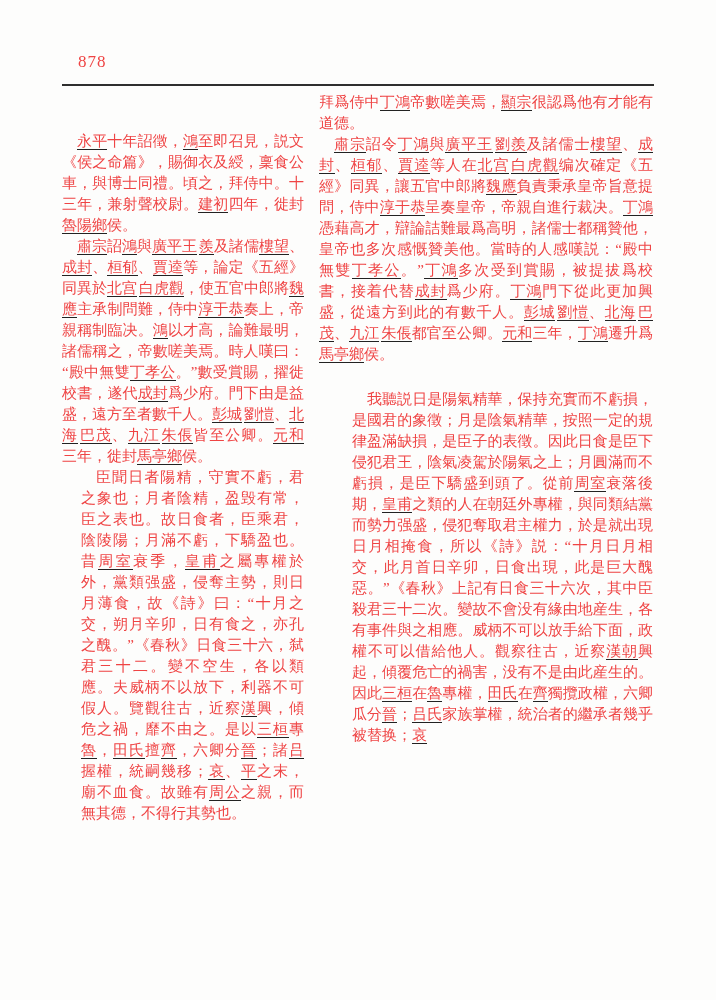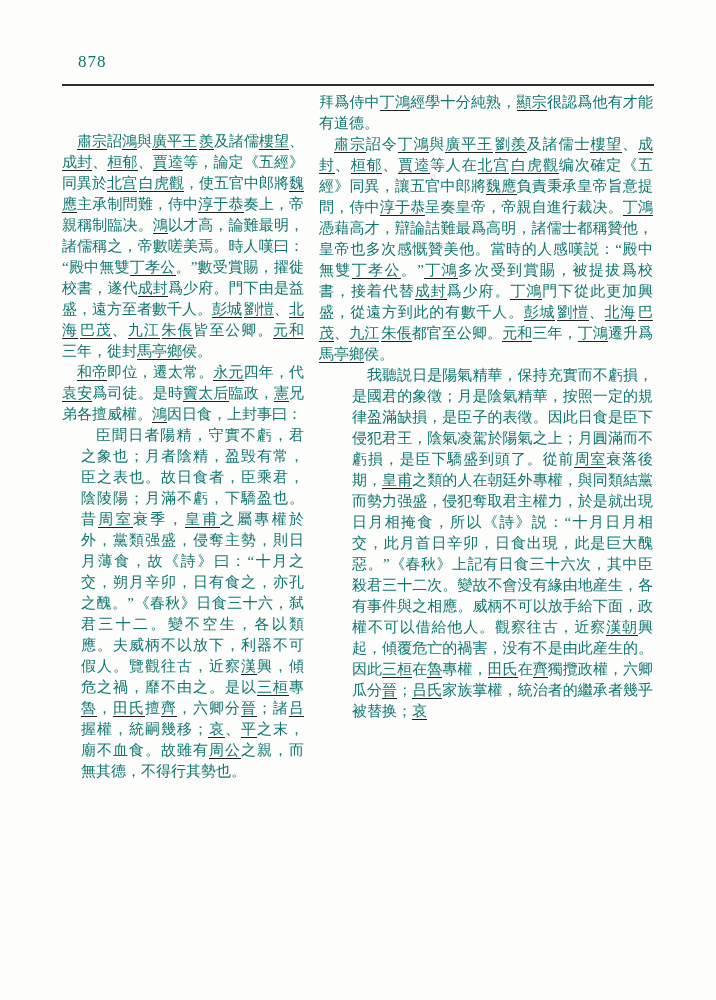--- a/index.html
+++ b/index.html
@@ -1,43 +1,43 @@
 <!DOCTYPE html>
 <html lang="zh-Hant"><head>
 <meta charset="utf-8">
 <style>
   html,body{margin:0;padding:0;background:#ffffff;}
   .page{
     position:relative;width:716px;height:1000px;background:#fdfdfc;
-    font-family:"Liberation Serif","DejaVu Serif",serif;color:#0f766e;
+    font-family:"Liberation Serif","DejaVu Serif",serif;color:#ef4444;
     overflow:hidden;
   }
   .runhead-num{position:absolute;left:78px;top:52px;font-size:17px;letter-spacing:1px;}
   .runhead-title{position:absolute;left:258px;top:57px;font-size:14px;letter-spacing:1.5px;}
   .head-rule{position:absolute;left:62px;top:84px;width:592px;height:2px;background:#2e2e2e;}
   .col{position:absolute;text-align:justify;font-size:15px;line-height:21px;}
   .col-classical{left:62px;top:131px;width:242px;}
   .col-translation{left:319px;top:92px;width:334px;}
   p.para{margin:0;padding:0;}
   p.indent{text-indent:1em;}
   p.noindent{text-indent:0;}
   p.quote{margin-left:19px;text-indent:1em;}
-  .col-translation p.quote{margin-left:33px;}
+  .col-translation p.quote{margin-left:33px;margin-top:24px;}
   .pn{border-bottom:1px solid #222;}
   .pn + .pn{margin-left:2px;}
 </style>
 </head>
 <body>
 
 <div class="page">
   <div class="runhead-num">878</div>
   <div class="head-rule"></div>
   <div class="col col-classical">
+      <p class="para indent"><span class="pn">永平</span><span>十年詔徵，</span><span class="pn">鴻</span><span>至即召見，説文《侯之命篇》，賜御衣及綬，稟食公車，與博士同禮。頃之，拜侍中。十三年，兼射聲校尉。</span><span class="pn">建初</span><span>四年，徙封</span><span class="pn">魯陽鄉</span><span>侯。</span></p>
       <p class="para indent"><span class="pn">肅宗</span><span>詔</span><span class="pn">鴻</span><span>與</span><span class="pn">廣平王</span><span class="pn">羨</span><span>及諸儒</span><span class="pn">樓望</span><span>、</span><span class="pn">成封</span><span>、</span><span class="pn">桓郁</span><span>、</span><span class="pn">賈逵</span><span>等，論定《五經》同異於</span><span class="pn">北宫</span><span class="pn">白虎觀</span><span>，使五官中郎將</span><span class="pn">魏應</span><span>主承制問難，侍中</span><span class="pn">淳于恭</span><span>奏上，帝親稱制臨决。</span><span class="pn">鴻</span><span>以才高，論難最明，諸儒稱之，帝數嗟美焉。時人嘆曰：“殿中無雙</span><span class="pn">丁孝公</span><span>。”數受賞賜，擢徙校書，遂代</span><span class="pn">成封</span><span>爲少府。門下由是益盛，遠方至者數千人。</span><span class="pn">彭城</span><span class="pn">劉愷</span><span>、</span><span class="pn">北海</span><span class="pn">巴茂</span><span>、</span><span class="pn">九江</span><span class="pn">朱倀</span><span>皆至公卿。</span><span class="pn">元和</span><span>三年，徙封</span><span class="pn">馬亭鄉</span><span>侯。</span></p>
-      <p class="para indent"><span class="pn">和帝</span><span>即位，遷太常。</span><span class="pn">永元</span><span>四年，代</span><span class="pn">袁安</span><span>爲司徒。是時</span><span class="pn">竇太后</span><span>臨政，</span><span class="pn">憲</span><span>兄弟各擅威權。</span><span class="pn">鴻</span><span>因日食，上封事曰：</span></p>
       <p class="para quote"><span>臣聞日者陽精，守實不虧，君之象也；月者陰精，盈毁有常，臣之表也。故日食者，臣乘君，陰陵陽；月滿不虧，下驕盈也。昔</span><span class="pn">周室</span><span>衰季，</span><span class="pn">皇甫</span><span>之屬專權於外，黨類强盛，侵奪主勢，則日月薄食，故《詩》曰：“十月之交，朔月辛卯，日有食之，亦孔之醜。”《春秋》日食三十六，弑君三十二。變不空生，各以類應。夫威柄不以放下，利器不可假人。覽觀往古，近察</span><span class="pn">漢</span><span>興，傾危之禍，靡不由之。是以</span><span class="pn">三桓</span><span>專</span><span class="pn">魯</span><span>，</span><span class="pn">田氏</span><span>擅</span><span class="pn">齊</span><span>，六卿分</span><span class="pn">晉</span><span>；諸</span><span class="pn">吕</span><span>握權，統嗣幾移；</span><span class="pn">哀</span><span>、</span><span class="pn">平</span><span>之末，廟不血食。故雖有</span><span class="pn">周公</span><span>之親，而無其德，不得行其勢也。</span></p>
     </div>
   <div class="col col-translation">
-      <p class="para noindent"><span>拜爲侍中</span><span class="pn">丁鴻</span><span>經學十分純熟，</span><span class="pn">顯宗</span><span>很認爲他有才能有道德。</span></p>
+      <p class="para noindent"><span>拜爲侍中</span><span class="pn">丁鴻</span><span>帝數嗟美焉，</span><span class="pn">顯宗</span><span>很認爲他有才能有道德。</span></p>
       <p class="para indent"><span class="pn">肅宗</span><span>詔令</span><span class="pn">丁鴻</span><span>與</span><span class="pn">廣平王</span><span class="pn">劉羨</span><span>及諸儒士</span><span class="pn">樓望</span><span>、</span><span class="pn">成封</span><span>、</span><span class="pn">桓郁</span><span>、</span><span class="pn">賈逵</span><span>等人在</span><span class="pn">北宫</span><span class="pn">白虎觀</span><span>编次確定《五經》同異，讓五官中郎將</span><span class="pn">魏應</span><span>負責秉承皇帝旨意提問，侍中</span><span class="pn">淳于恭</span><span>呈奏皇帝，帝親自進行裁决。</span><span class="pn">丁鴻</span><span>憑藉高才，辯論詰難最爲高明，諸儒士都稱贊他，皇帝也多次感慨贊美他。當時的人感嘆説：“殿中無雙</span><span class="pn">丁孝公</span><span>。”</span><span class="pn">丁鴻</span><span>多次受到賞賜，被提拔爲校書，接着代替</span><span class="pn">成封</span><span>爲少府。</span><span class="pn">丁鴻</span><span>門下從此更加興盛，從遠方到此的有數千人。</span><span class="pn">彭城</span><span class="pn">劉愷</span><span>、</span><span class="pn">北海</span><span class="pn">巴茂</span><span>、</span><span class="pn">九江</span><span class="pn">朱倀</span><span>都官至公卿。</span><span class="pn">元和</span><span>三年，</span><span class="pn">丁鴻</span><span>遷升爲</span><span class="pn">馬亭鄉</span><span>侯。</span></p>
       <p class="para quote"><span>我聽説日是陽氣精華，保持充實而不虧損，是國君的象徵；月是陰氣精華，按照一定的規律盈滿缺損，是臣子的表徵。因此日食是臣下侵犯君王，陰氣凌駕於陽氣之上；月圓滿而不虧損，是臣下驕盛到頭了。從前</span><span class="pn">周室</span><span>衰落後期，</span><span class="pn">皇甫</span><span>之類的人在朝廷外專權，與同類結黨而勢力强盛，侵犯奪取君主權力，於是就出現日月相掩食，所以《詩》説：“十月日月相交，此月首日辛卯，日食出現，此是巨大醜惡。”《春秋》上記有日食三十六次，其中臣殺君三十二次。變故不會没有緣由地産生，各有事件與之相應。威柄不可以放手給下面，政權不可以借給他人。觀察往古，近察</span><span class="pn">漢朝</span><span>興起，傾覆危亡的禍害，没有不是由此産生的。因此</span><span class="pn">三桓</span><span>在</span><span class="pn">魯</span><span>專權，</span><span class="pn">田氏</span><span>在</span><span class="pn">齊</span><span>獨攬政權，六卿瓜分</span><span class="pn">晉</span><span>；</span><span class="pn">吕氏</span><span>家族掌權，統治者的繼承者幾乎被替换；</span><span class="pn">哀</span></p>
     </div>
 </div>
 
 </body></html>

